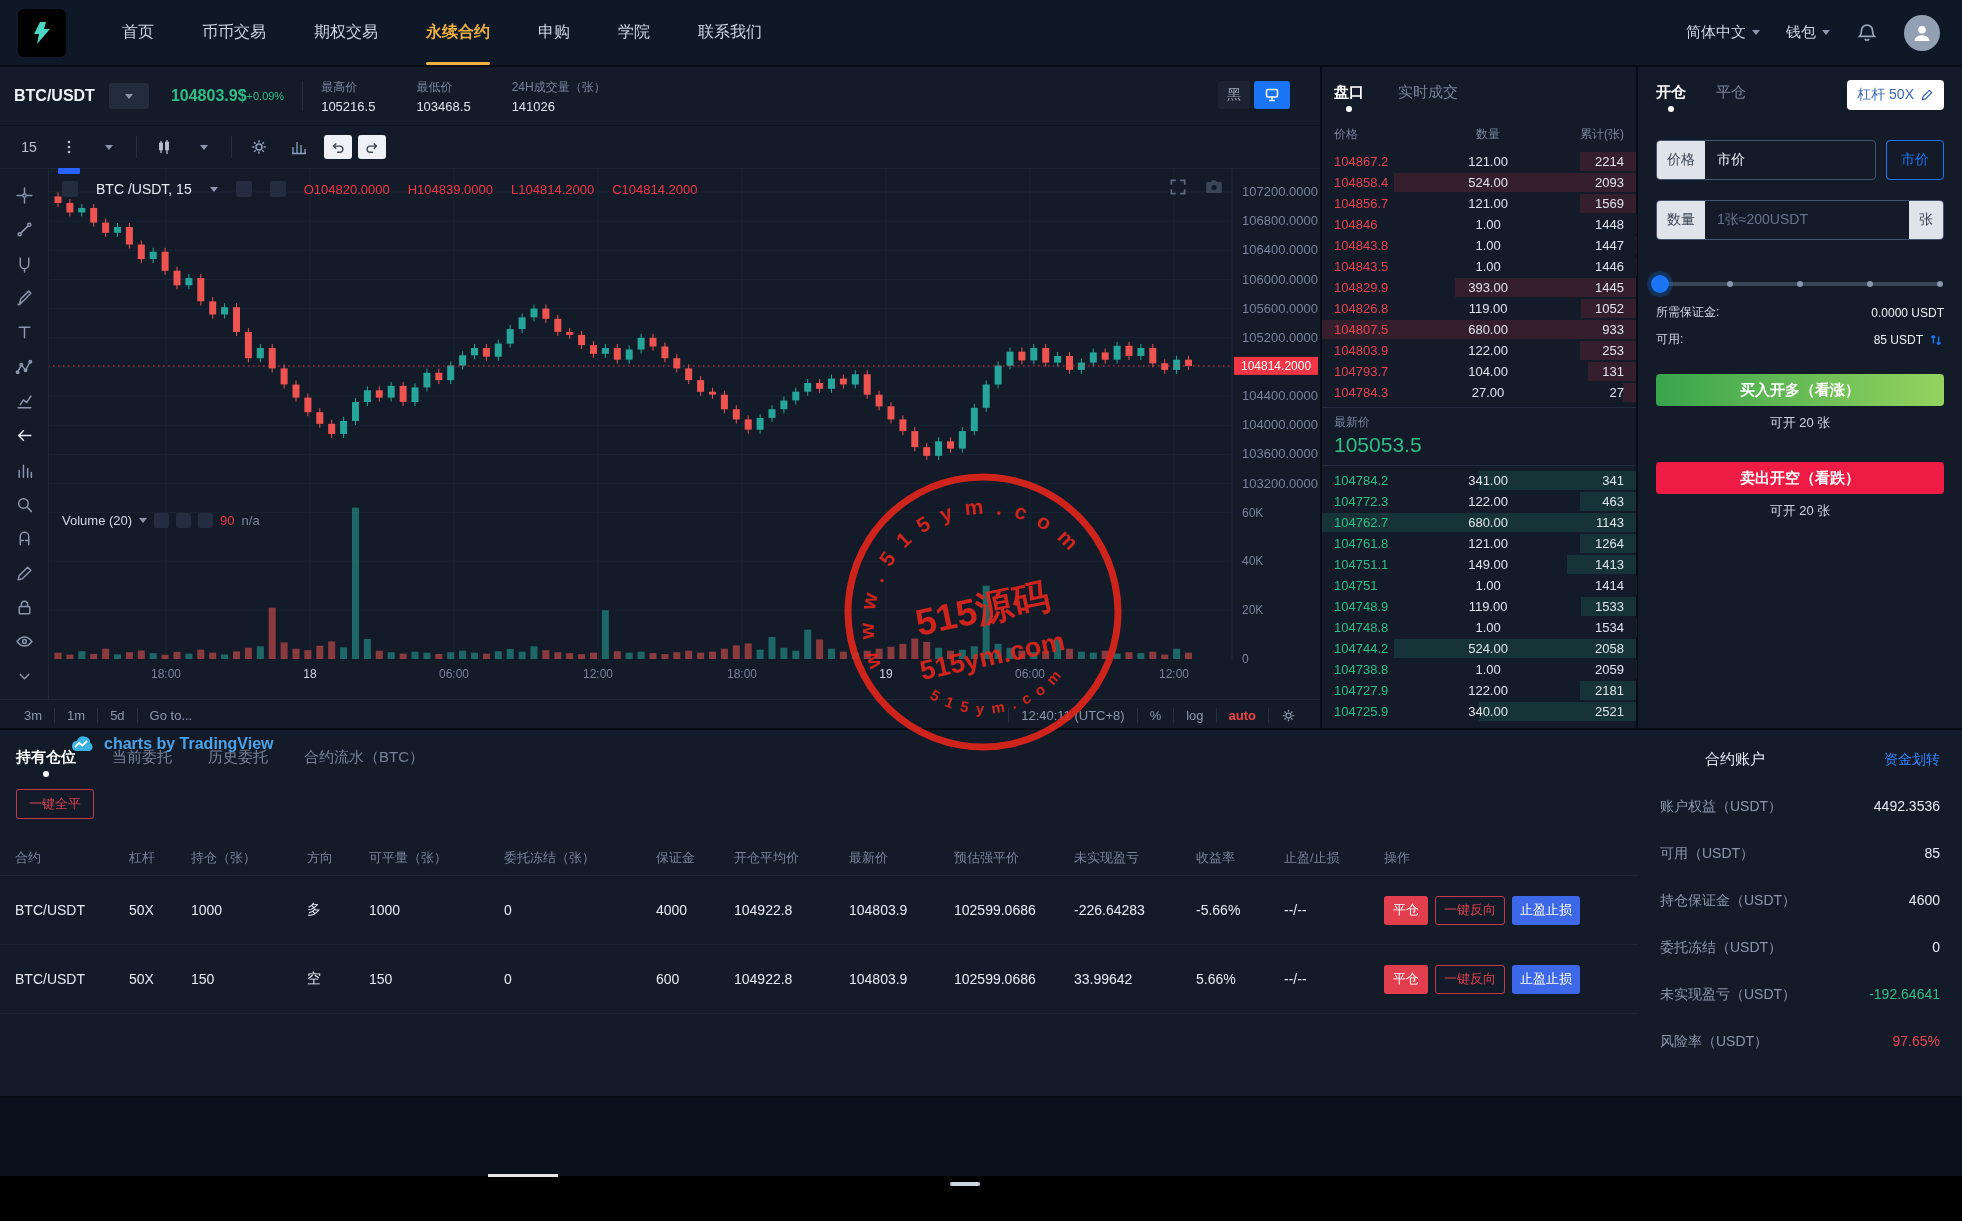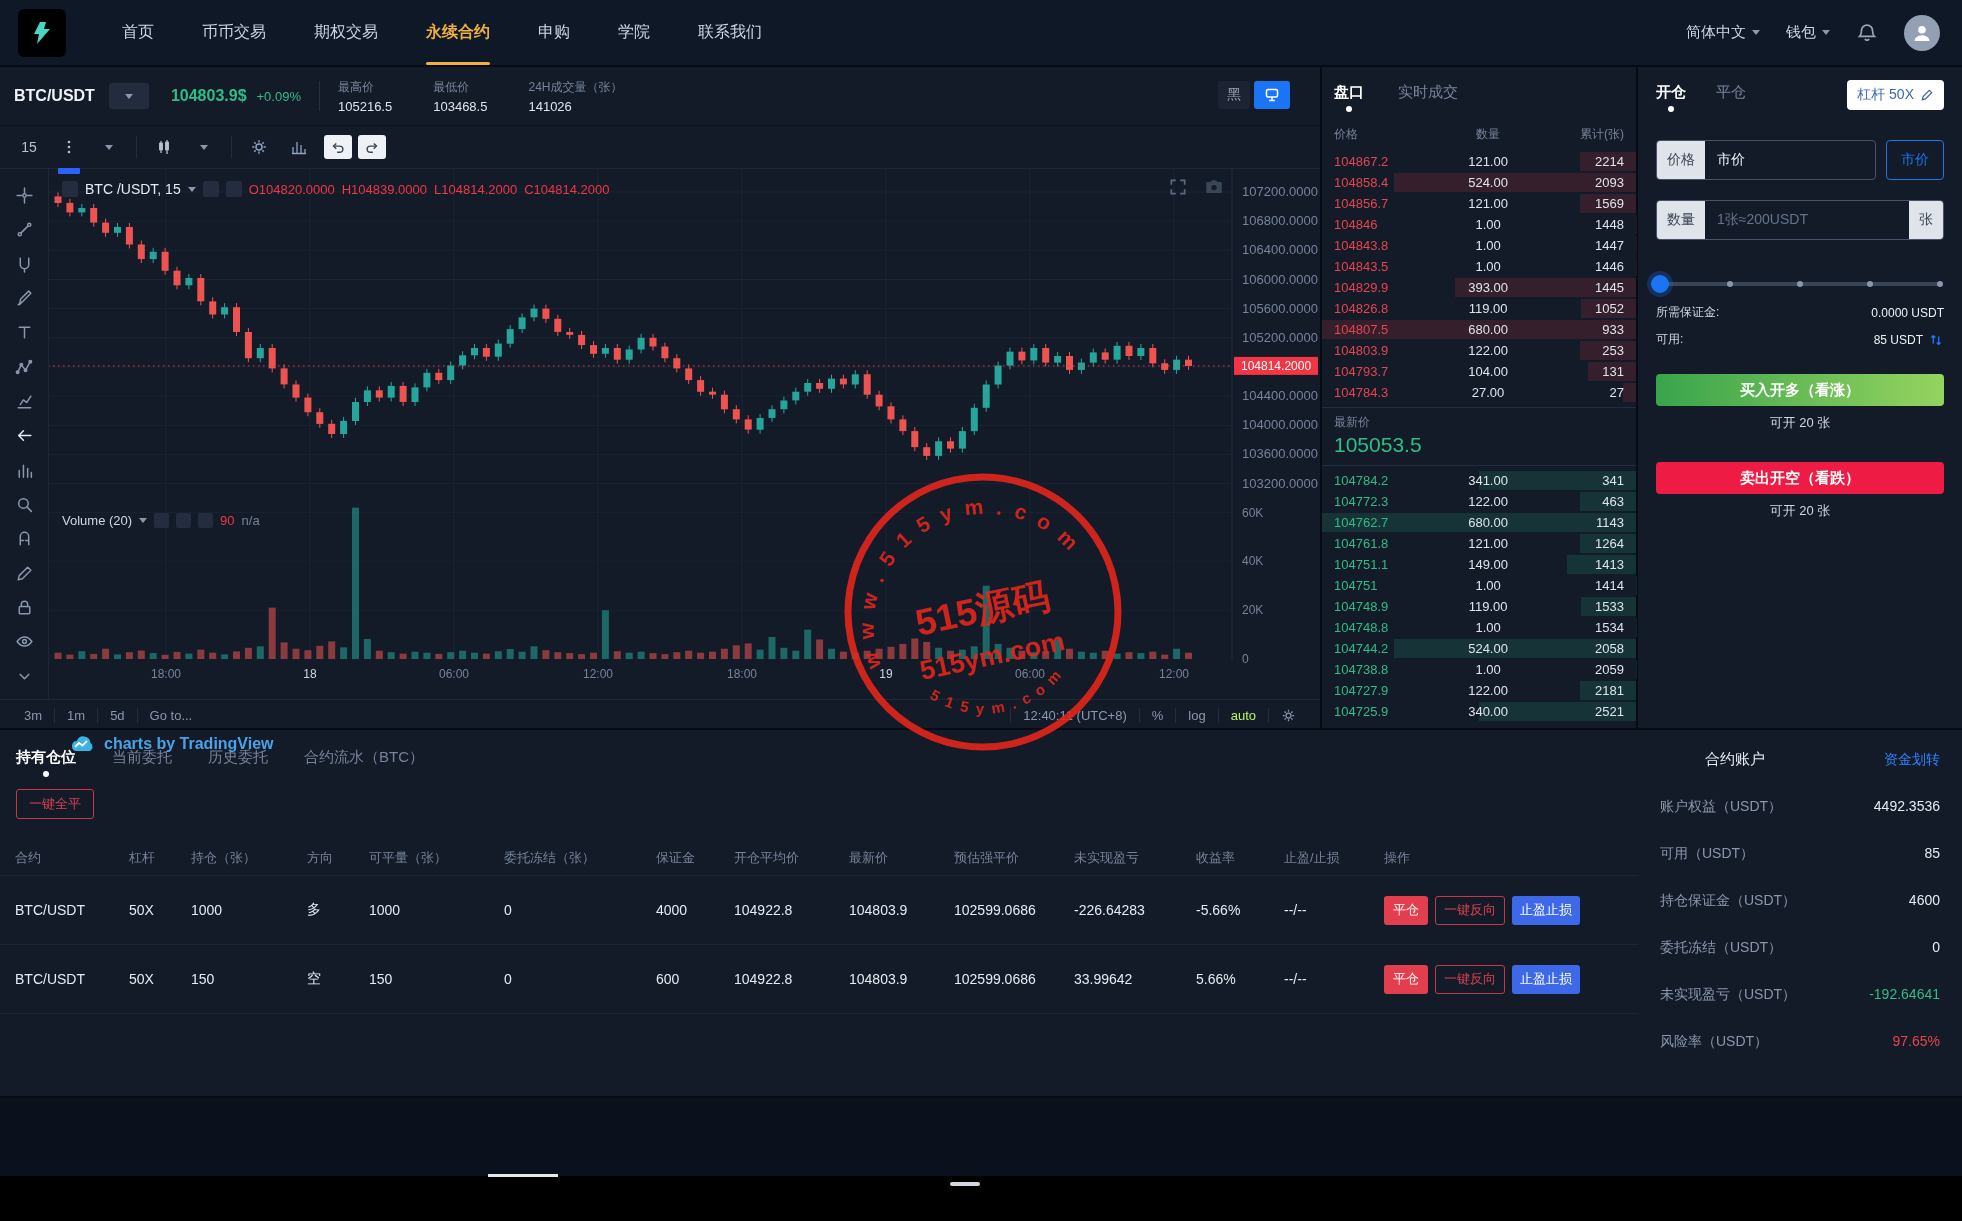--- a/index.html
+++ b/index.html
@@ -21,56 +21,56 @@
   .chart-col{position:absolute;top:67px;left:0;width:1320px;height:661px;background:#131b29;}
   .ob-col{position:absolute;top:67px;left:1322px;width:314px;height:661px;background:#131b29;}
   .trade-col{position:absolute;top:67px;left:1638px;width:324px;height:661px;background:#131b29;}
   .pos-panel{position:absolute;top:730px;left:0;width:1907px;height:366px;background:#131b29;}
   .acct-panel{position:absolute;top:730px;left:1638px;width:324px;height:366px;background:#131b29;}
   
   .chart-header{height:58px;border-bottom:1px solid #0b1220;display:flex;align-items:center;padding:0 14px;position:relative;}
   .sym{font-size:16px;font-weight:bold;color:#eef2f8;}
   .sym-dd{width:40px;height:26px;background:#222c3c;border:none;border-radius:3px;margin-left:14px;display:flex;align-items:center;justify-content:center;cursor:pointer;}
   .px{color:#2ebd85;font-size:16px;font-weight:bold;margin-left:22px;}
-  .chg{color:#2ebd85;font-size:13px;margin-left:10px;}
+  .chg{color:#2ebd85;font-size:11px;}
   .vdiv{width:1px;height:30px;background:#253044;margin:0 18px;}
   .tstats{display:flex;gap:41px;}
   .tstat .lb{color:#77839a;font-size:12px;}
   .tstat .vl{color:#dfe4ec;font-size:13px;margin-top:3px;}
   .hdr-right{position:absolute;right:30px;top:14px;display:flex;gap:4px;}
   .theme-btn{width:32px;height:28px;background:#1c2433;color:#9aa7b8;font-size:14px;display:flex;align-items:center;justify-content:center;border-radius:3px;cursor:pointer;}
   .lamp-btn{width:36px;height:28px;background:#1b74f3;border-radius:3px;display:flex;align-items:center;justify-content:center;cursor:pointer;}
   
   .tv-toolbar{height:42px;border-bottom:1px solid #1e2738;display:flex;align-items:center;padding-left:10px;gap:2px;position:relative;}
   .tvi{height:30px;min-width:30px;display:flex;align-items:center;justify-content:center;color:#b7c0cf;font-size:14px;border-radius:3px;cursor:pointer;padding:0 4px;}
   .tsep{width:1px;height:22px;background:#242e40;margin:0 6px;}
   .lightbtn{width:28px;height:24px;background:#eef1f6;border-radius:3px;display:flex;align-items:center;justify-content:center;cursor:pointer;margin-left:4px;}
   .blue-tab{position:absolute;left:58px;bottom:-6px;width:22px;height:6px;background:#2962ff;border-radius:1px;}
   
   .chart-body{position:relative;height:530px;}
   .left-toolbar{position:absolute;left:0;top:0;bottom:0;width:48px;border-right:1px solid #1e2738;display:flex;flex-direction:column;align-items:center;padding-top:14px;gap:9px;background:#131b29;z-index:3;}
   .tbi{width:30px;height:28px;display:flex;align-items:center;justify-content:center;border-radius:3px;cursor:pointer;}
   .tbi.bottom{margin-top:auto;margin-bottom:10px;}
-  .legend{position:absolute;left:62px;top:12px;display:flex;align-items:center;gap:7px;z-index:4;font-size:13px;}
+  .legend{position:absolute;left:62px;top:12px;display:flex;align-items:center;gap:18px;z-index:4;font-size:13px;}
   .legend .ttl{color:#e6ebf3;font-size:14px;}
   .legend .minibox{width:16px;height:16px;background:#232d3f;border-radius:2px;}
   .legend .ohlc{color:#f23645;}
   .vol-legend{position:absolute;left:62px;top:344px;display:flex;align-items:center;gap:7px;z-index:4;font-size:13px;color:#cfd6e4;}
   .vol-legend .minibox{width:15px;height:15px;background:#232d3f;border-radius:2px;}
   .vol-red{color:#f23645;}
   .vol-na{color:#77839a;}
   .attribution{position:absolute;left:70px;top:566px;display:flex;align-items:center;gap:8px;z-index:4;color:#4aa2e8;font-size:16px;font-weight:bold;}
   .chart-topright{position:absolute;right:96px;top:8px;display:flex;gap:16px;z-index:4;}
   
   .tv-bottom{height:30px;border-top:1px solid #1e2738;display:flex;align-items:center;padding:0 12px;color:#8a97ac;font-size:13px;}
   .tvb-item{padding:0 12px;cursor:pointer;border-right:1px solid #242e40;}
   .tvb-item:last-child{border-right:none;}
   .tvb-right{margin-left:auto;display:flex;align-items:center;}
   .tvb-right .tvb-item{border-right:none;border-left:1px solid #242e40;}
-  .tvb-auto{color:#bef264;font-weight:normal;}
+  .tvb-auto{color:#ef4444;font-weight:bold;}
   
   .ob-tabs{display:flex;gap:34px;padding:16px 12px 6px 12px;}
   .ob-tab{color:#77839a;font-size:15px;cursor:pointer;position:relative;padding-bottom:10px;}
   .ob-tab.active{color:#fff;font-weight:bold;}
   .ob-tab.active::after{content:"";position:absolute;left:50%;transform:translateX(-50%);bottom:0;width:6px;height:6px;border-radius:50%;background:#fff;}
   .ob-head{display:flex;padding:8px 12px;color:#77839a;font-size:12px;}
   .ob-head span:nth-child(1){flex:1.2;}
   .ob-head span:nth-child(2){flex:1;text-align:center;}
   .ob-head span:nth-child(3){flex:1;text-align:right;}
   .ob-row{position:relative;display:flex;align-items:center;height:21px;padding:0 12px;font-size:13px;cursor:pointer;}

